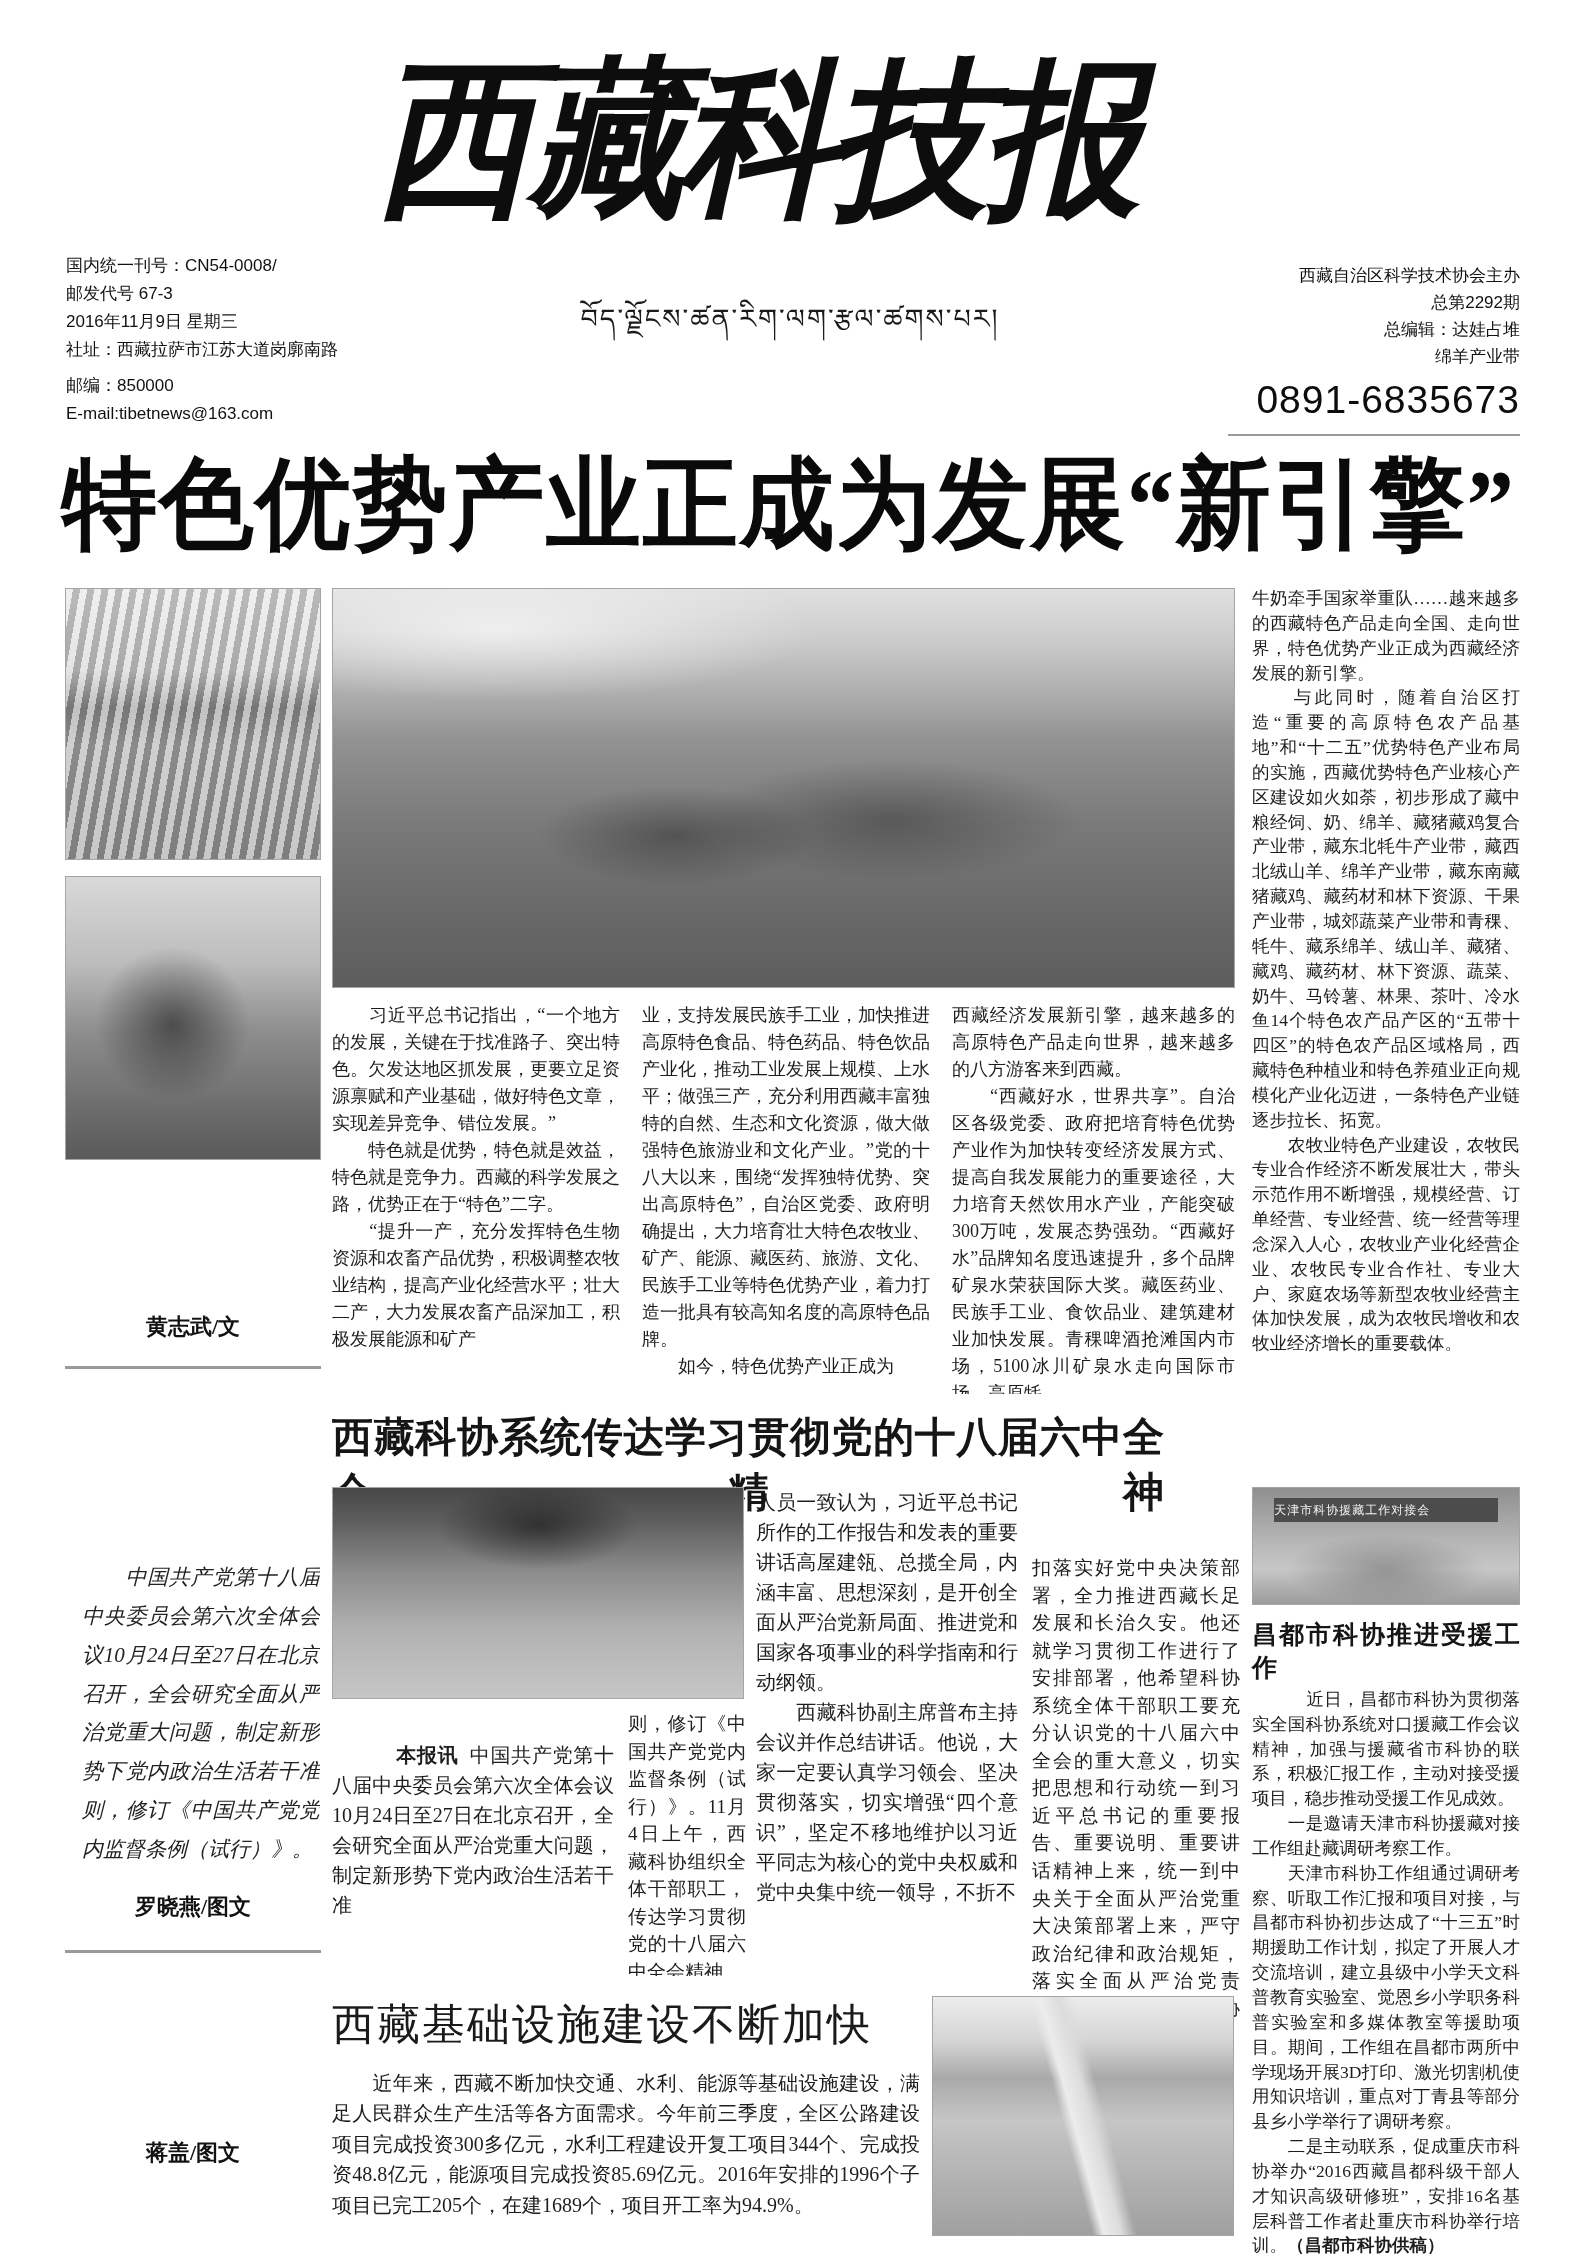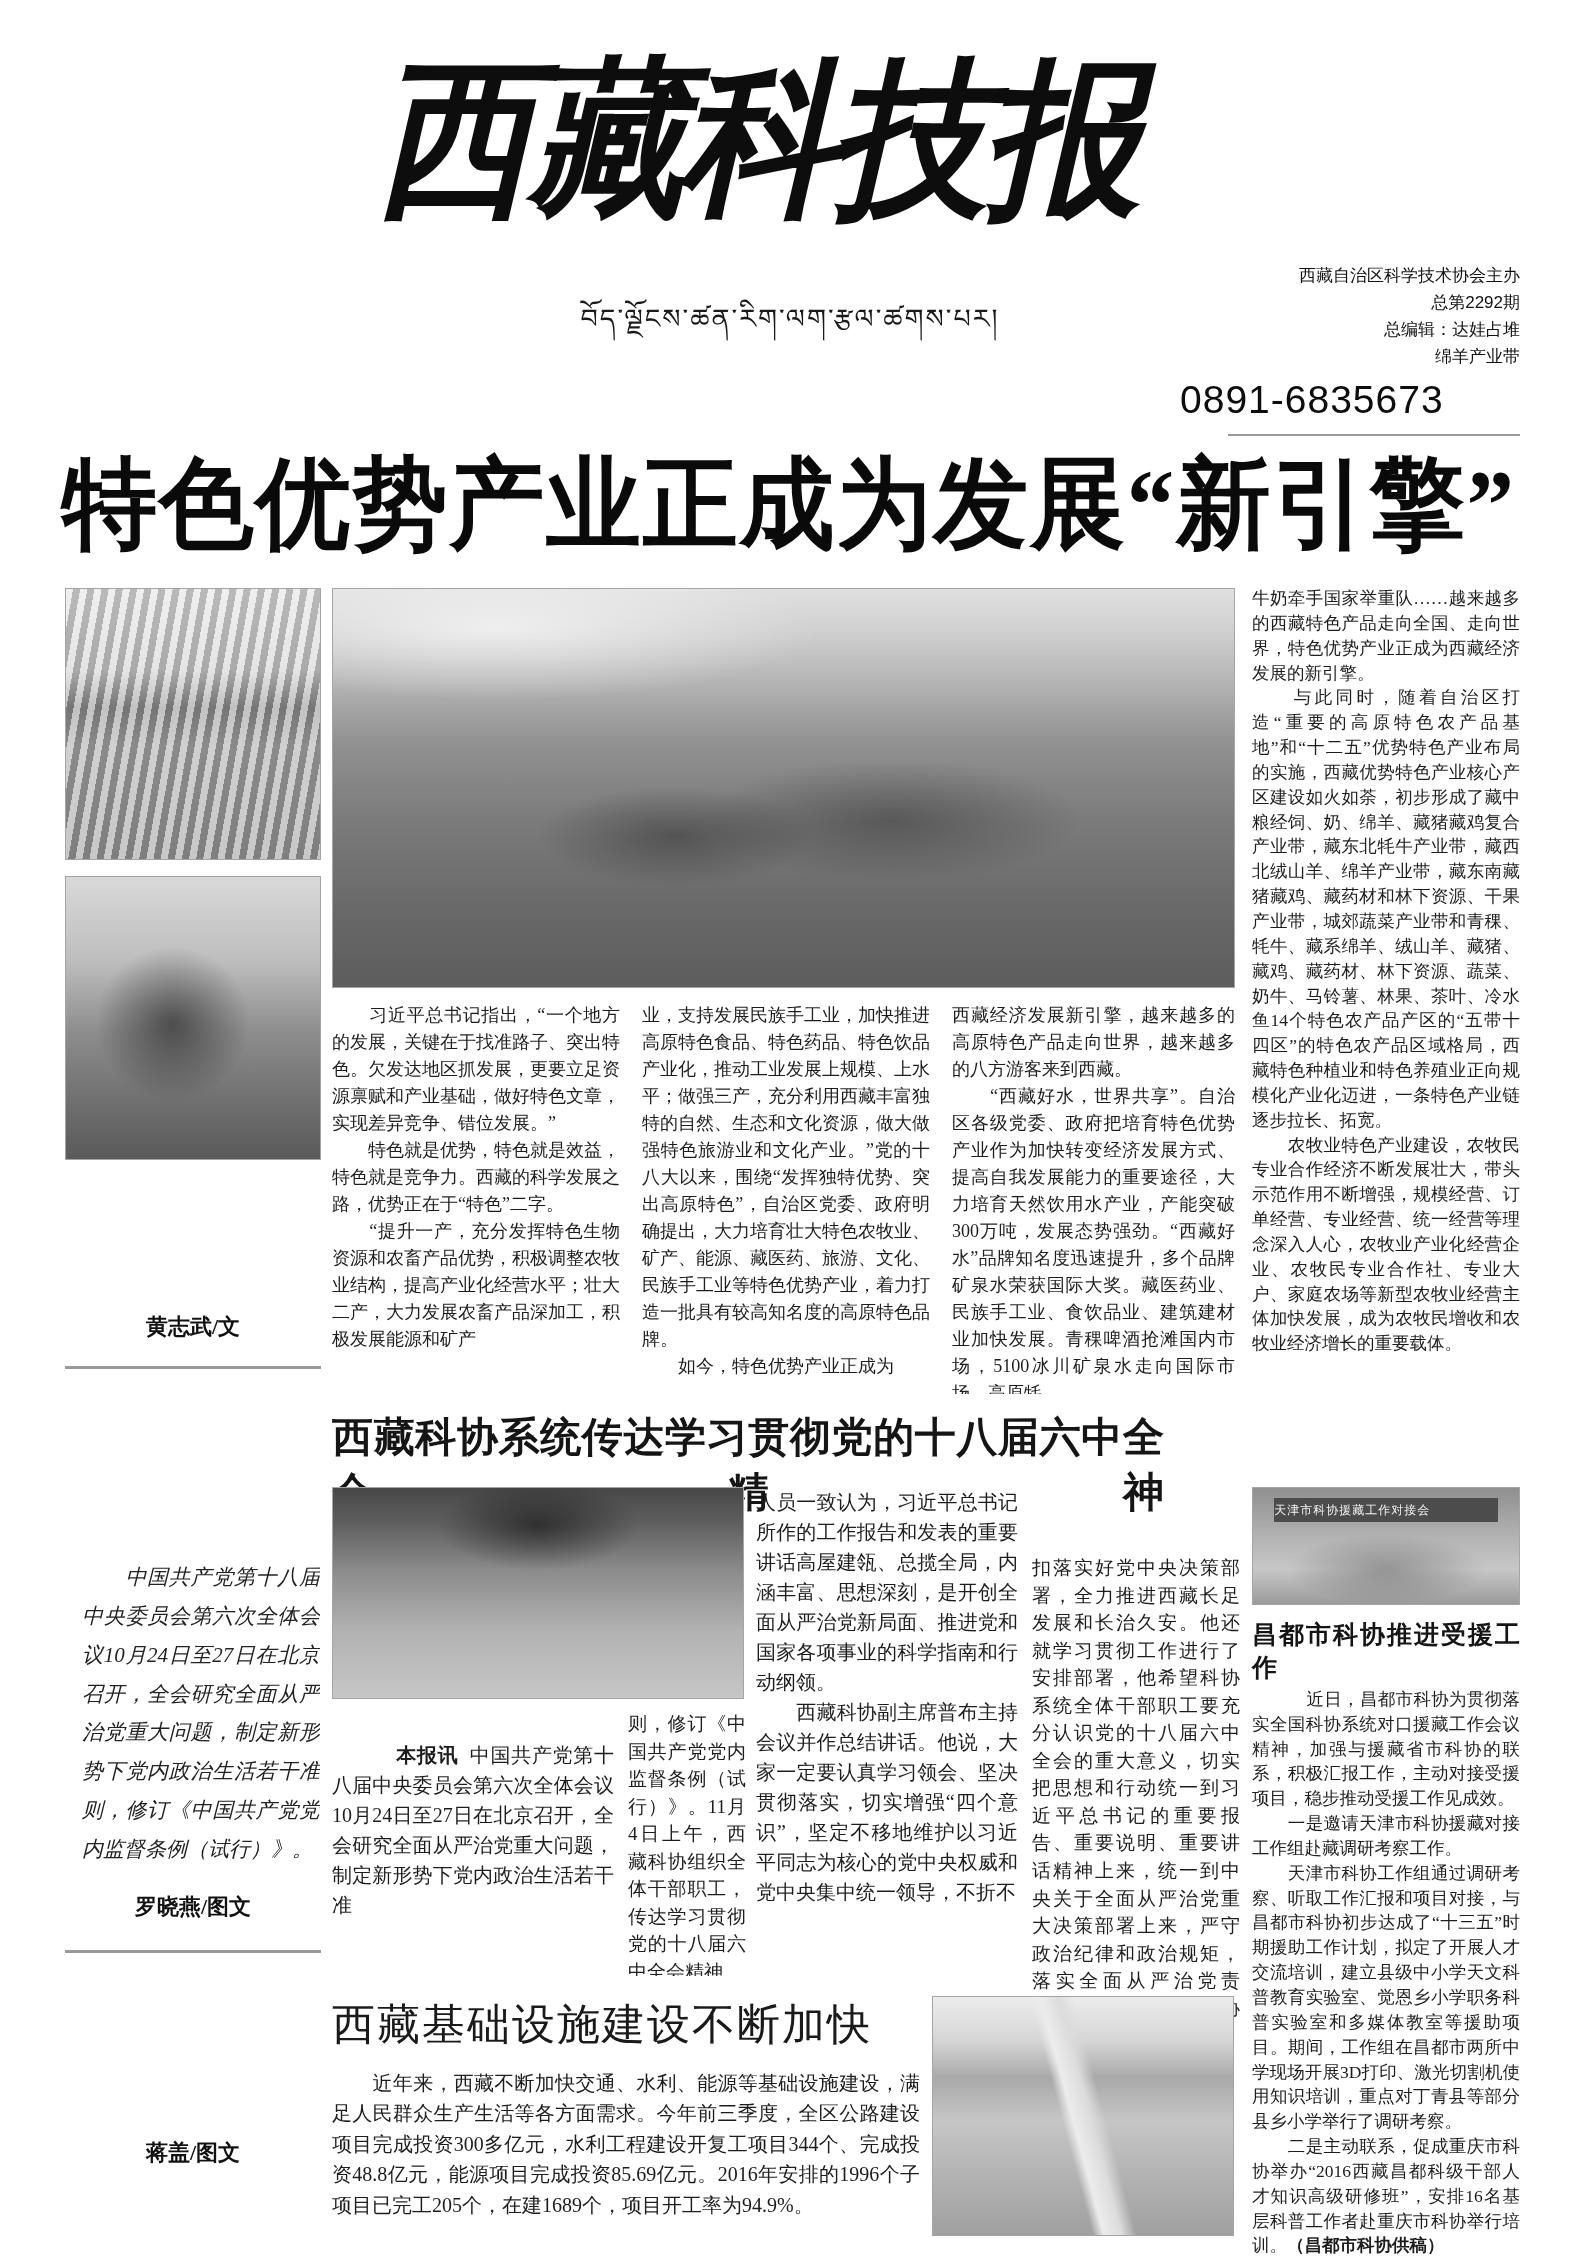--- a/index.html
+++ b/index.html
@@ -7,21 +7,21 @@
         font-family:"Liberation Serif","DejaVu Serif",serif;color:#161616;}
   .abs{position:absolute;}
 
   
   .info-lines{font-family:"Liberation Sans","DejaVu Sans",sans-serif;font-size:17px;line-height:28px;color:#111;}
   .info-lines .gap{margin-top:8px;}
   .masthead-title{font-weight:900;font-size:158px;line-height:1;letter-spacing:-6px;color:#0d0d0d;
                   font-style:italic;text-align:center;transform:scaleY(1.08);}
   .tibetan{font-size:27px;text-align:center;color:#1a1a1a;letter-spacing:2px;}
   .right-info{font-family:"Liberation Sans","DejaVu Sans",sans-serif;font-size:17px;line-height:27px;text-align:right;color:#111;}
-  .hotline{font-family:"Liberation Sans","DejaVu Sans",sans-serif;font-size:39px;letter-spacing:1px;text-align:left;color:#0d0d0d;}
+  .hotline{font-family:"Liberation Sans","DejaVu Sans",sans-serif;font-size:39px;letter-spacing:1px;text-align:right;color:#0d0d0d;}
   .rule{background:#9a9a9a;}
 
   
   .lead-headline{font-size:95px;font-weight:900;line-height:1.1;color:#0a0a0a;
                  text-align:justify;text-align-last:justify;transform:scaleY(1.05);}
   .h2-headline{font-size:41px;font-weight:600;color:#151515;text-align:justify;text-align-last:justify;}
   .h3-headline{font-size:25px;font-weight:700;color:#151515;text-align:justify;text-align-last:justify;}
   .h4-headline{font-size:43px;font-weight:500;color:#1a1a1a;letter-spacing:2px;}
 
   
@@ -56,20 +56,28 @@
      linear-gradient(180deg,#ececec 0%,#d6d6d6 18%,#a9a9a9 34%,#c6c6c6 52%,#b2b2b2 76%,#a0a0a0 100%);}
   .banner{position:absolute;left:8%;top:10px;width:84%;height:24px;background:#4c4c4c;color:#f2f2f2;
           font-size:12px;line-height:24px;text-align:left;letter-spacing:1px;
           font-family:"Liberation Sans","DejaVu Sans",sans-serif;}
 </style>
 </head>
 <body>
 
 <div class="page">
 
+  <div class="abs info-lines" style="left:66px;top:252px;width:350px;">
+    <div>国内统一刊号：CN54-0008/</div>
+    <div>邮发代号 67-3</div>
+    <div>2016年11月9日  星期三</div>
+    <div>社址：西藏拉萨市江苏大道岗廓南路</div>
+    <div class="gap">邮编：850000</div>
+    <div>E-mail:tibetnews@163.com</div>
+  </div>
 
   <div class="abs masthead-title" style="left:290px;top:62px;width:930px;">西藏科技报</div>
   <div class="abs tibetan" style="left:470px;top:288px;width:640px;">བོད་ལྗོངས་ཚན་རིག་ལག་རྩལ་ཚགས་པར།</div>
 
   <div class="abs right-info" style="left:1180px;top:262px;width:340px;">
     <div>西藏自治区科学技术协会主办</div>
     <div>总第2292期</div>
     <div>总编辑：达娃占堆</div>
     <div>绵羊产业带</div>
   </div>

